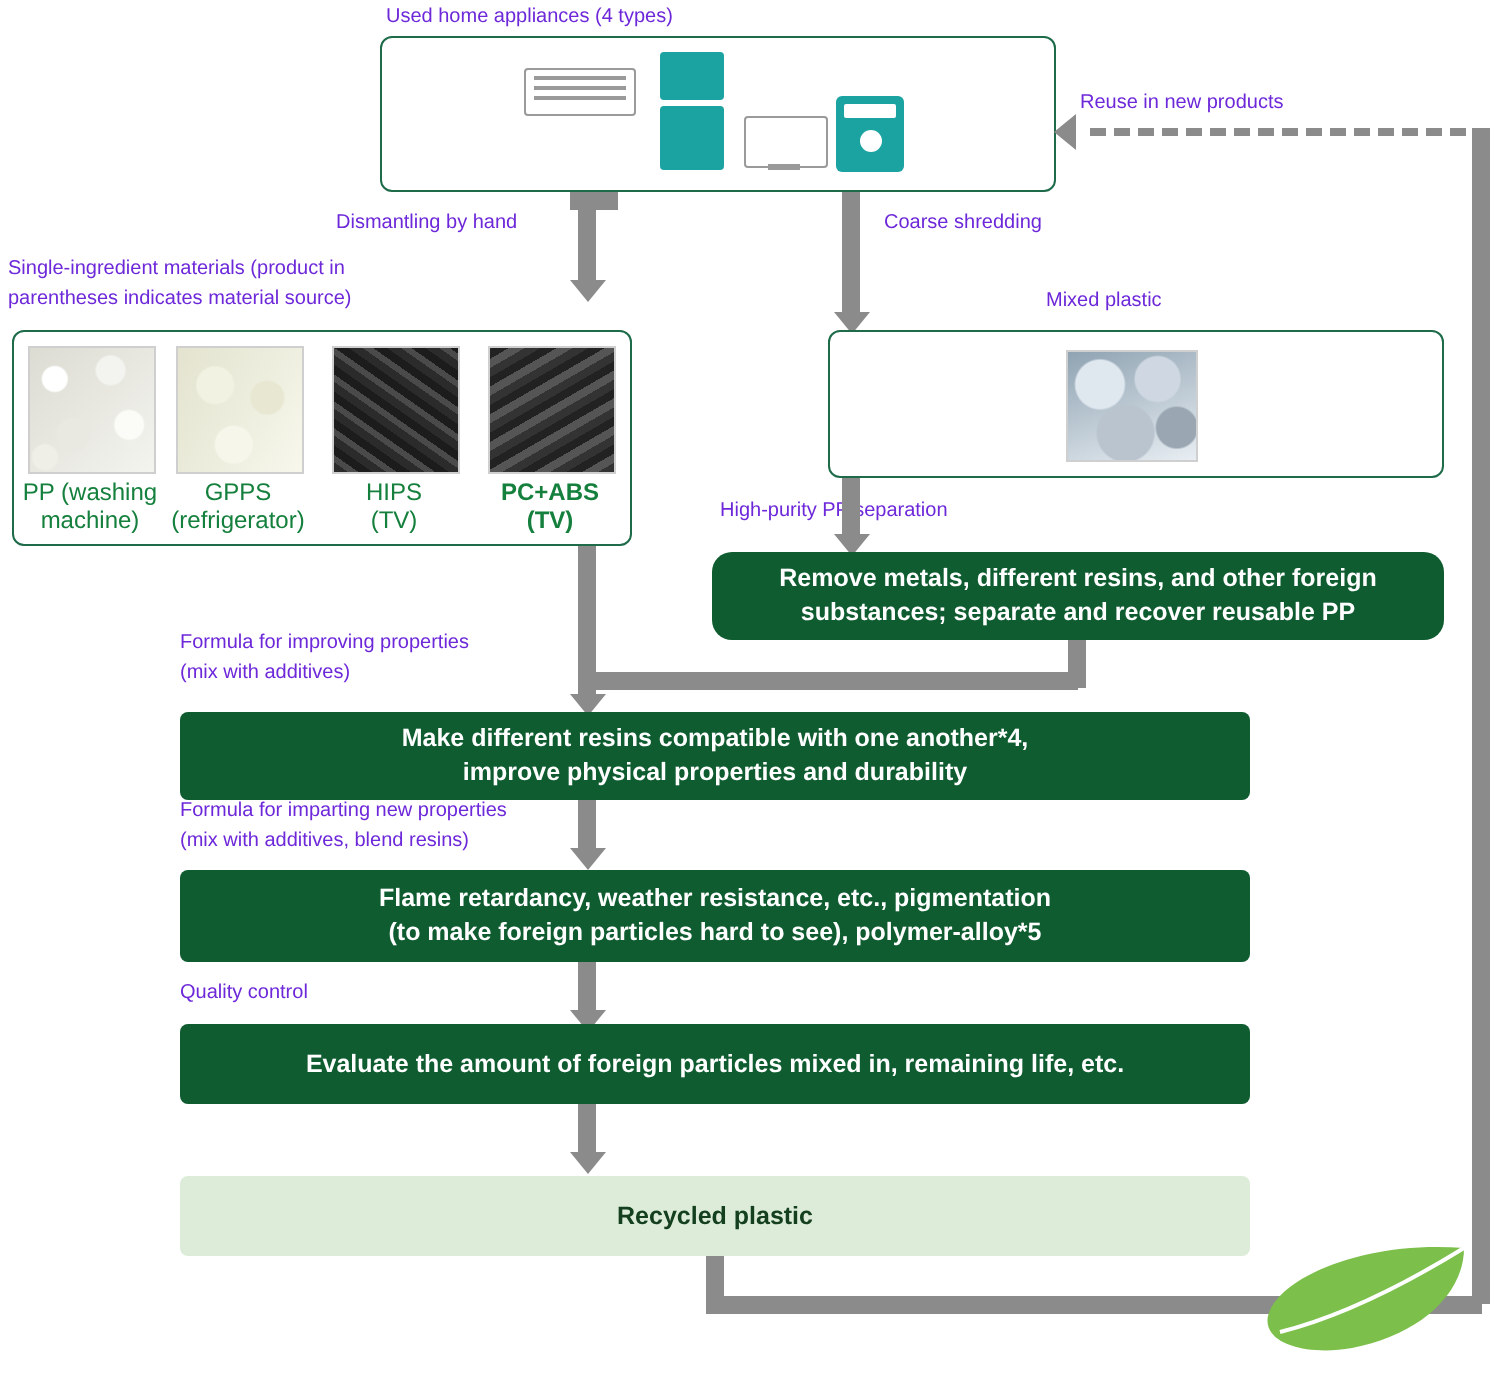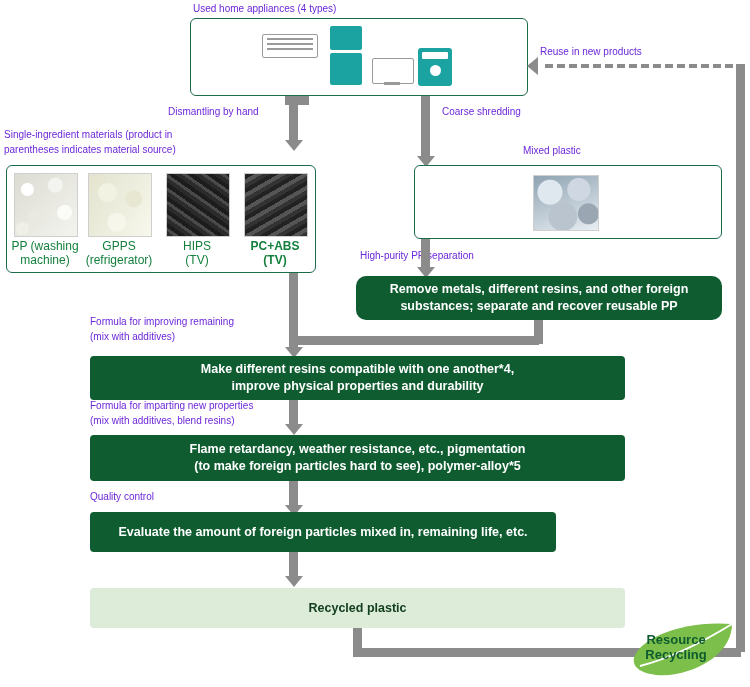--- a/index.html
+++ b/index.html
@@ -121,52 +121,50 @@
 <div class="arrow-head-down" style="left:417px;top:267px;"></div>
 
 <div class="green-bar" style="left:356px;top:276px;width:366px;height:44px;white-space:pre-line;border-radius:10px;">Remove metals, different resins, and other foreign
 substances; separate and recover reusable PP</div>
 
 <div class="line-v" style="left:534px;top:320px;height:24px;"></div>
 <div class="line-h" style="left:289px;top:336px;width:250px;"></div>
 
 <div class="line-v" style="left:289px;top:273px;height:63px;"></div>
 
-<div class="lbl" style="left:90px;top:314px;">Formula for improving remaining
+<div class="lbl" style="left:90px;top:314px;">Formula for improving properties
 (mix with additives)</div>
 
 <div class="arrow-v" style="left:289px;top:336px;height:13px;"></div>
 <div class="arrow-head-down" style="left:285px;top:347px;"></div>
 
 <div class="green-bar" style="left:90px;top:356px;width:535px;height:44px;white-space:pre-line;">Make different resins compatible with one another*4,
 improve physical properties and durability</div>
 
 <div class="lbl" style="left:90px;top:398px;">Formula for imparting new properties
 (mix with additives, blend resins)</div>
 <div class="arrow-v" style="left:289px;top:400px;height:26px;"></div>
 <div class="arrow-head-down" style="left:285px;top:424px;"></div>
 
 <div class="green-bar" style="left:90px;top:435px;width:535px;height:46px;white-space:pre-line;">Flame retardancy, weather resistance, etc., pigmentation
 (to make foreign particles hard to see), polymer-alloy*5</div>
 
 <div class="lbl" style="left:90px;top:489px;">Quality control</div>
 <div class="arrow-v" style="left:289px;top:481px;height:26px;"></div>
 <div class="arrow-head-down" style="left:285px;top:505px;"></div>
 
-<div class="green-bar" style="left:90px;top:512px;width:466px;height:40px;">Evaluate the amount of foreign particles mixed in, remaining life, etc.</div>
+<div class="green-bar" style="left:90px;top:512px;width:535px;height:40px;">Evaluate the amount of foreign particles mixed in, remaining life, etc.</div>
 
 <div class="arrow-v" style="left:289px;top:552px;height:26px;"></div>
 <div class="arrow-head-down" style="left:285px;top:576px;"></div>
 
 <div class="pale-bar" style="left:90px;top:588px;width:535px;height:40px;">Recycled plastic</div>
 
 <div class="line-v" style="left:353px;top:628px;height:28px;"></div>
 <div class="line-h" style="left:353px;top:648px;width:388px;"></div>
 <div class="line-v" style="left:736px;top:64px;height:588px;"></div>
 
 <div class="leaf-wrap" style="left:620px;top:614px;width:120px;height:66px;">
   <svg width="120" height="66" viewBox="0 0 120 66">
     <path d="M112 10 C 60 6, 18 26, 14 44 C 11 58, 34 64, 56 60 C 88 54, 112 34, 112 10 Z" fill="#7cbf4a"></path>
     <path d="M112 10 C 86 26, 52 44, 20 52" stroke="#ffffff" stroke-width="2" fill="none"></path>
   </svg>
-  <div class="leaf-text" style="left:10px;top:18px;width:92px;white-space:pre-line;">Resource
-Recycling</div>
 </div>
 
 </body></html>

